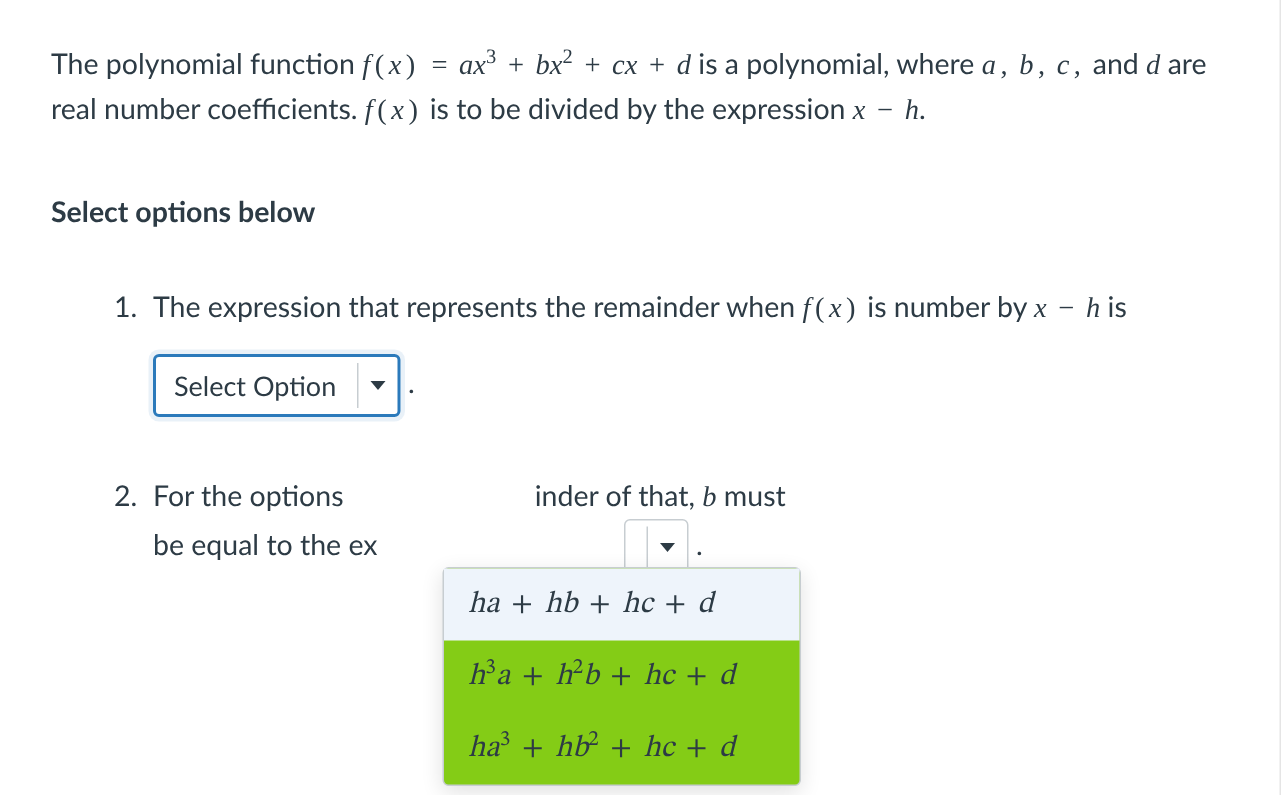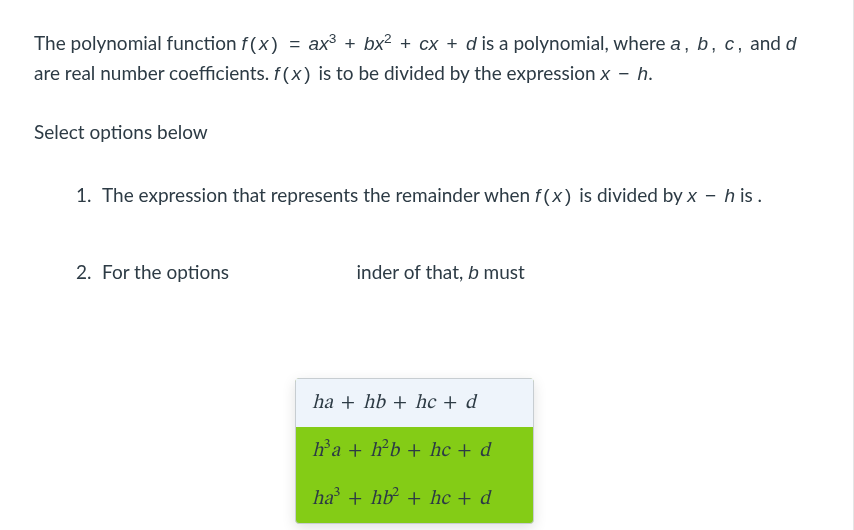--- a/index.html
+++ b/index.html
@@ -15,36 +15,36 @@
   }
   .page {
     padding: 28px 34px 0 34px;
     font-size: 19px;
     line-height: 1.55;
     border-right: 1px solid #e5e5e5;
     height: 100%;
     box-sizing: border-box;
   }
   .math {
-    font-family: Liberation Sans, sans-serif;
+    font-family: Liberation Serif, serif;
     font-style: italic;
   }
   .math .op {
     font-style: normal;
     padding: 0 3px;
   }
   .math sup {
     font-size: 0.72em;
     font-style: normal;
     vertical-align: super;
     line-height: 0;
   }
   .prompt-heading {
-    font-weight: 400;
-    margin-top: 28px;
+    font-weight: 700;
+    margin-top: 38px;
     margin-bottom: 24px;
   }
   ol.questions {
     margin: 0;
     padding-left: 68px;
     list-style: none;
     counter-reset: q;
   }
   ol.questions > li {
     counter-increment: q;
@@ -145,25 +145,37 @@
 <div class="page">
 
   <div>
     <span>The polynomial function </span><span class="math">f<span class="op">(</span>x<span class="op">)</span> <span class="op">=</span> ax<sup>3</sup> <span class="op">+</span> bx<sup>2</sup> <span class="op">+</span> cx <span class="op">+</span> d</span><span> is a polynomial, where </span><span class="math">a<span class="op">,</span> b<span class="op">,</span> c<span class="op">,</span></span><span> and </span><span class="math">d</span><span> are real number coefficients. </span><span class="math">f<span class="op">(</span>x<span class="op">)</span></span><span> is to be divided by the expression </span><span class="math">x <span class="op">−</span> h</span><span>.</span>
   </div>
 
   <div class="prompt-heading">Select options below</div>
 
   <ol class="questions">
     <li>
-      <span>The expression that represents the remainder when </span><span class="math">f<span class="op">(</span>x<span class="op">)</span></span><span> is divided by </span><span class="math">x <span class="op">−</span> h</span><span> is </span> <span>.</span>
+      <span>The expression that represents the remainder when </span><span class="math">f<span class="op">(</span>x<span class="op">)</span></span><span> is number by </span><span class="math">x <span class="op">−</span> h</span><span> is </span><span class="select-box">
+        <span class="placeholder">Select Option</span>
+        <span class="divider"></span>
+        <span class="caret"></span>
+      </span> <span>.</span>
     </li>
 
     <li>
       <span>For the options </span><span style="visibility:hidden">to have a rema</span><span>inder of that, </span><span class="math">b</span><span> must</span>
+      <div class="q2line2">
+        <span>be equal to the ex</span><span style="visibility:hidden">pression xxxxxxxxx</span>
+        <span class="select-box-small">
+          <span style="width:6px;"></span>
+          <span class="divider"></span>
+          <span class="caret"></span>
+        </span> <span>.</span>
+      </div>
     </li>
   </ol>
 
 </div>
 
 <div class="dropdown">
   <div class="opt hl">ha <span class="op">+</span> hb <span class="op">+</span> hc <span class="op">+</span> d</div>
   <div class="opt">h<sup>3</sup>a <span class="op">+</span> h<sup>2</sup>b <span class="op">+</span> hc <span class="op">+</span> d</div>
   <div class="opt">ha<sup>3</sup> <span class="op">+</span> hb<sup>2</sup> <span class="op">+</span> hc <span class="op">+</span> d</div>
 </div>

